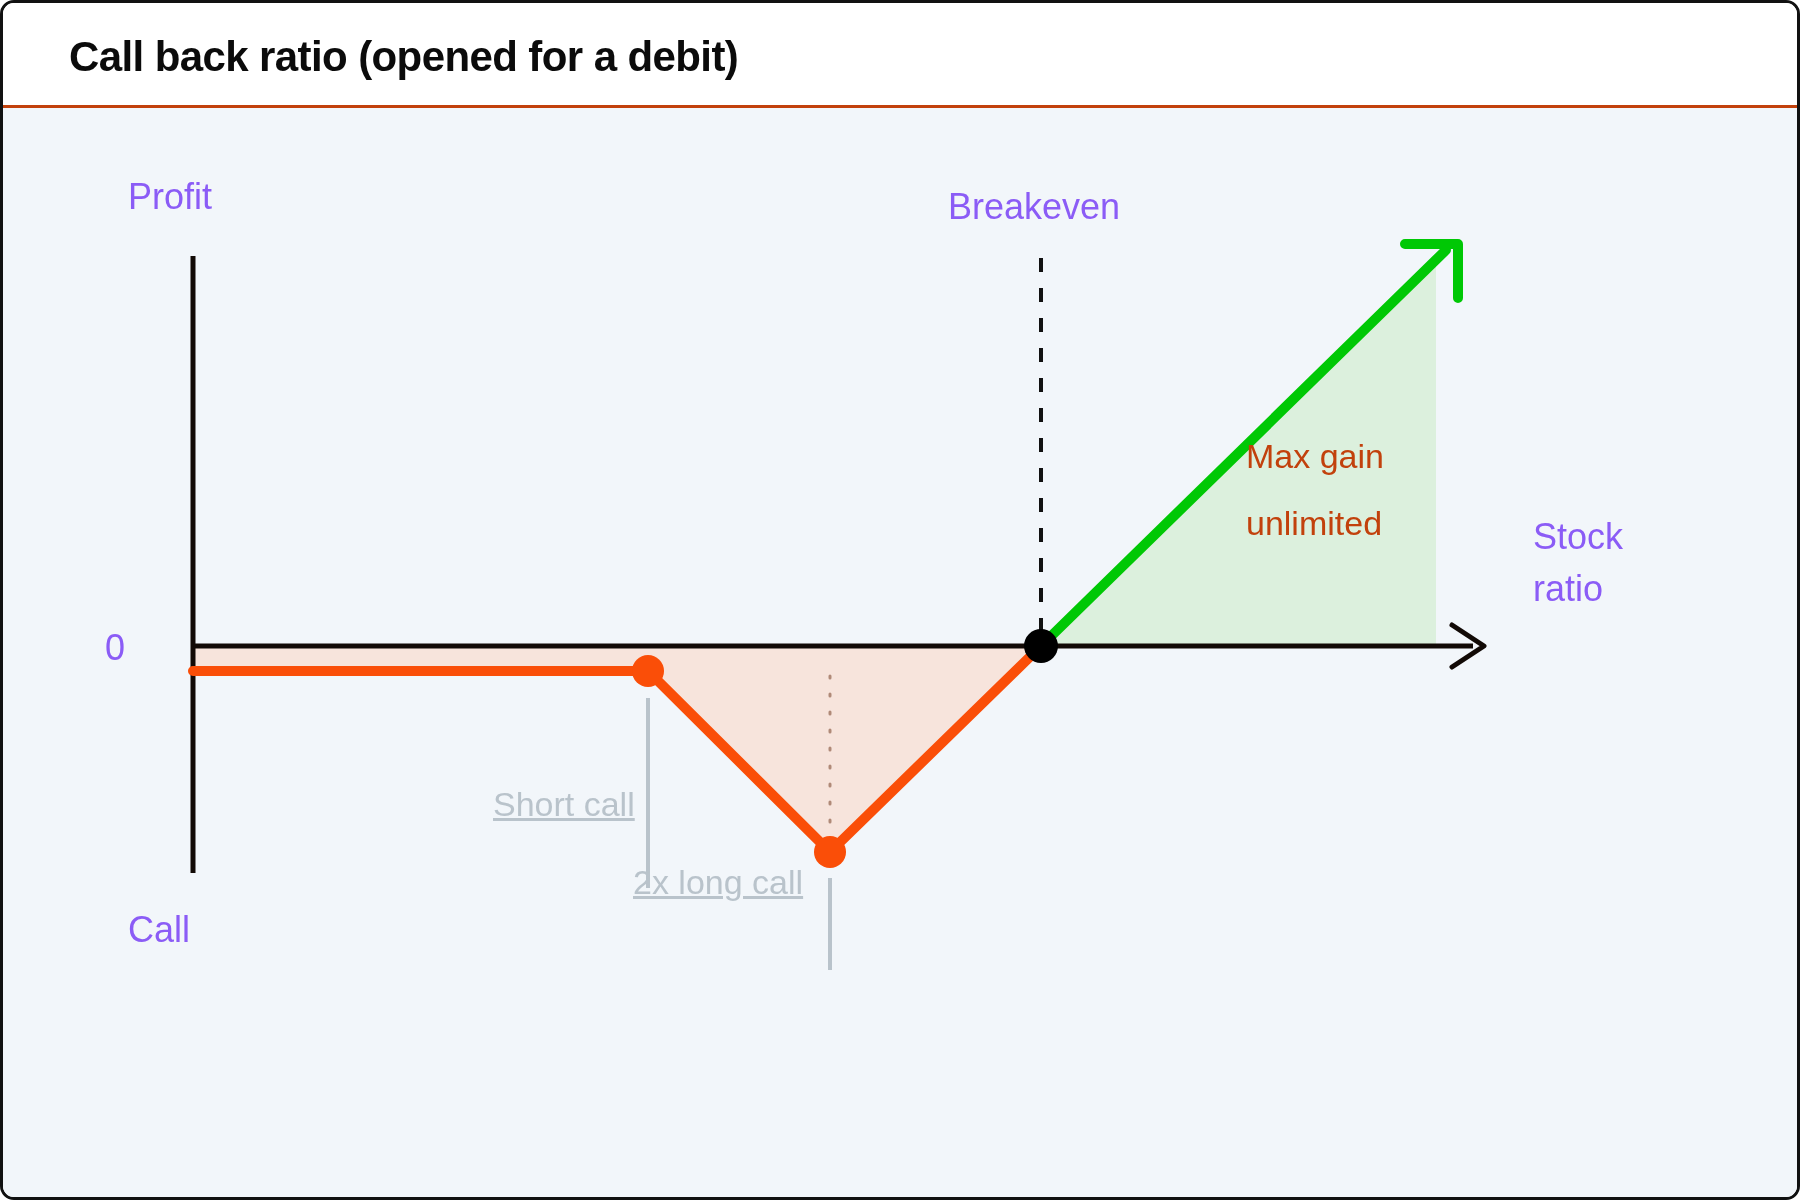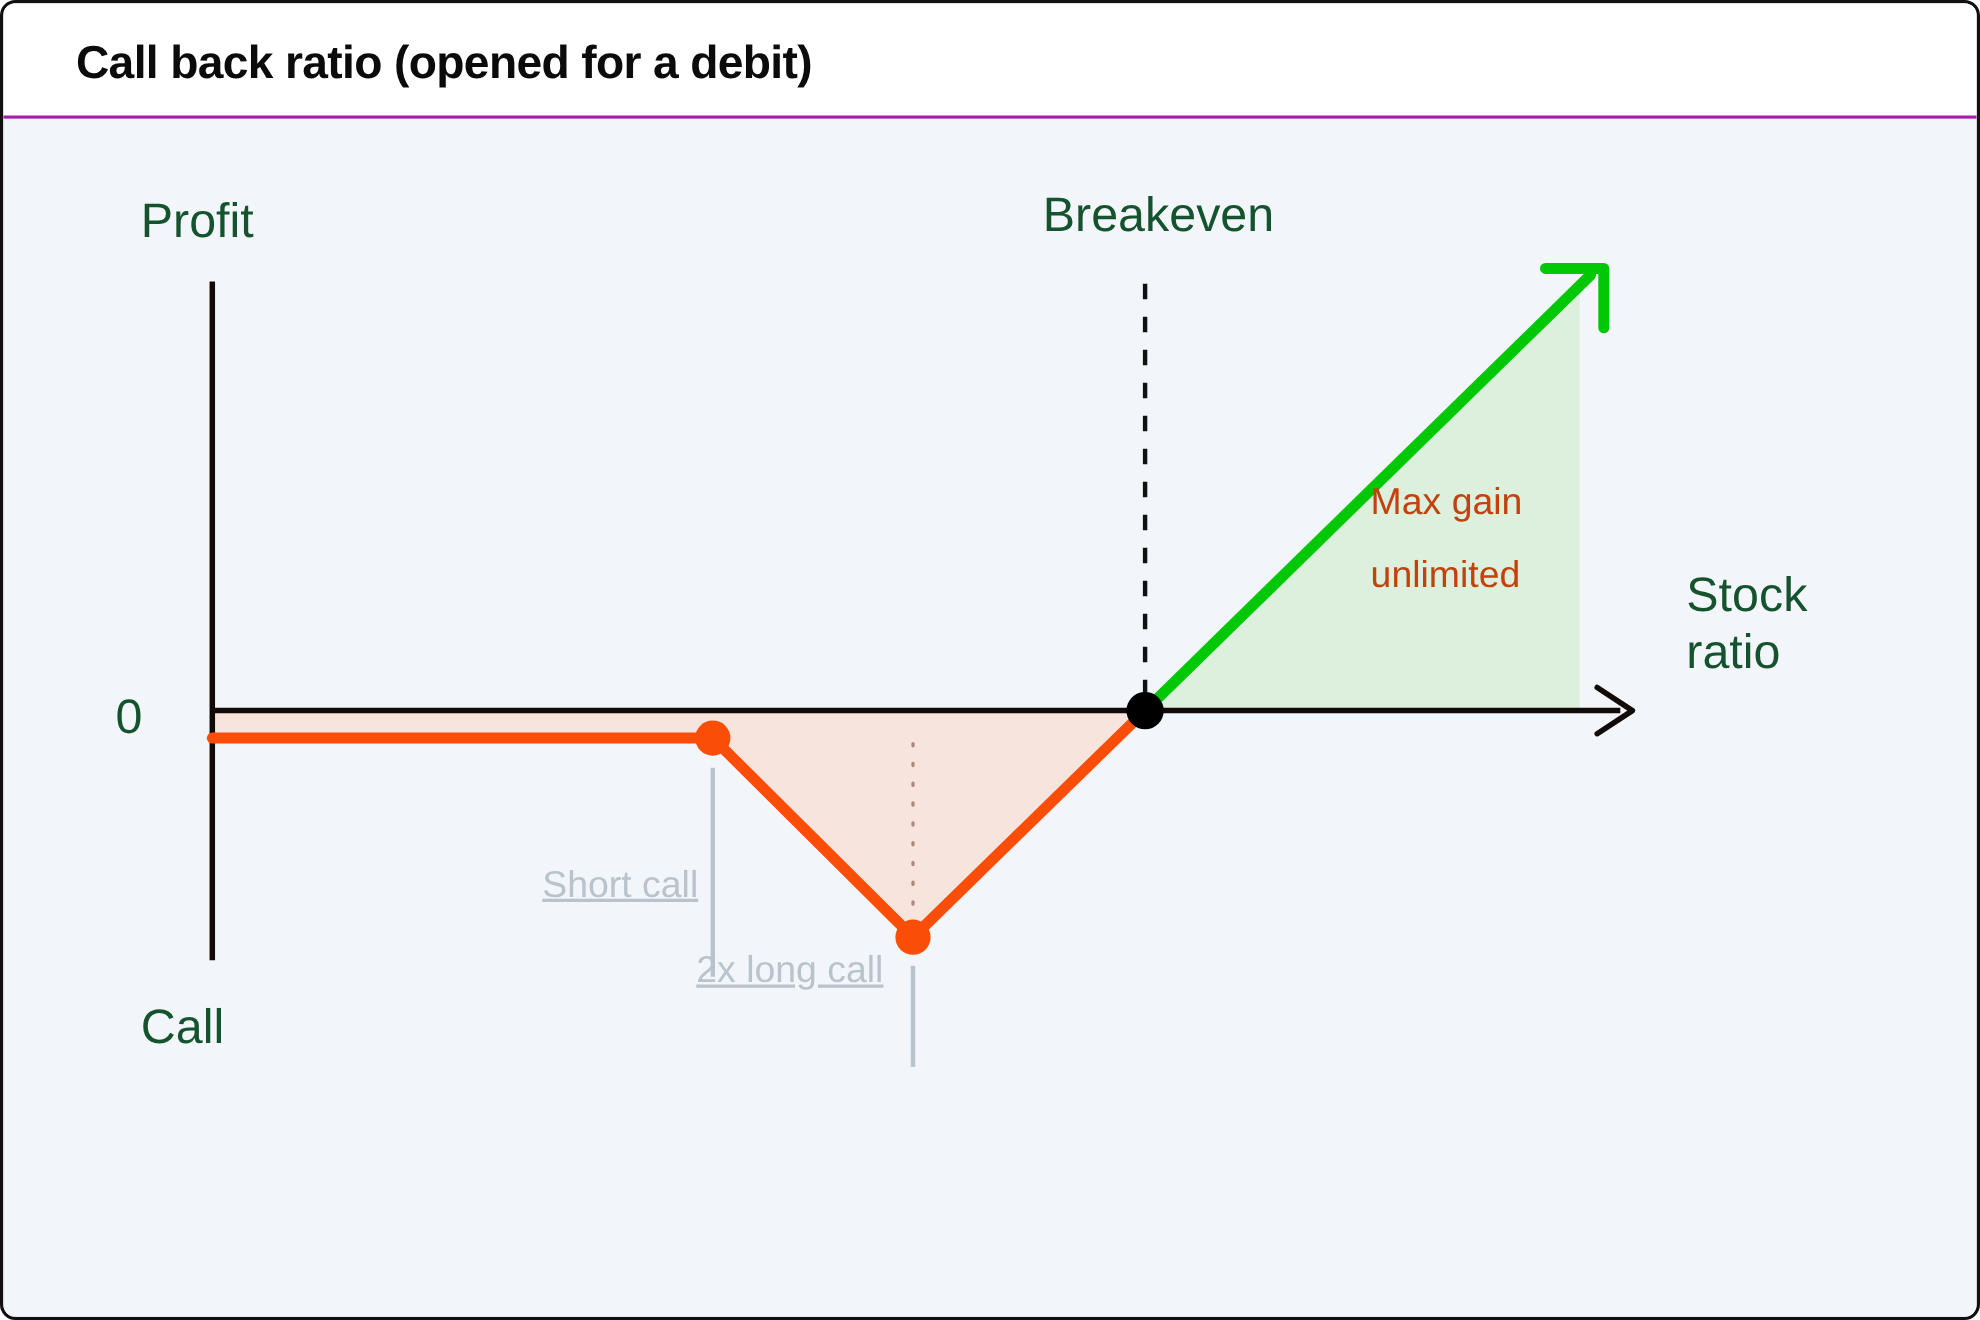--- a/index.html
+++ b/index.html
@@ -13,21 +13,21 @@
     position:absolute;left:0;top:0;width:1800px;height:1200px;
     box-sizing:border-box;
     border:3px solid #111111;
     border-radius:14px;
     background:#ffffff;
     overflow:hidden;
   }
   #header{
     position:absolute;left:0;top:0;width:100%;height:105px;
     background:#ffffff;
-    border-bottom:3px solid #a21caf;
+    border-bottom:3px solid #c2410c;
     box-sizing:border-box;
   }
   #title{
     position:absolute;left:66px;top:30px;
     font-size:42px;font-weight:bold;color:#0b0b0b;
     letter-spacing:-0.6px;
     white-space:nowrap;
   }
   #brand{
     position:absolute;right:42px;top:28px;
@@ -35,21 +35,21 @@
   }
   #brand-name{
     font-size:34px;color:#b4bec8;letter-spacing:0.2px;
   }
   #plot{
     position:absolute;left:0;top:105px;width:100%;height:1092px;
     background:#f2f6fa;
   }
   svg{display:block;}
   .lbl{position:absolute;white-space:nowrap;}
-  .lbl-dark{color:#14532d;font-size:44px;}
+  .lbl-dark{color:#8b5cf6;font-size:36px;}
   .lbl-grey{color:#b9c3cb;font-size:34px;text-decoration:underline;}
   .lbl-green{color:#c2410c;font-size:34px;line-height:46px;}
 </style>
 </head>
 <body>
 
 <div id="card">
 
   <div id="header">
     <div id="title">Call back ratio (opened for a debit)</div>
@@ -88,21 +88,21 @@
 
     <div class="lbl lbl-dark" style="left:125px;top:68px;">Profit</div>
 
     <div class="lbl lbl-dark" style="left:102px;top:519px;">0</div>
 
     <div class="lbl lbl-dark" style="left:125px;top:801px;">Call</div>
 
     <div class="lbl lbl-dark" style="left:1530px;top:408px;">Stock</div>
     <div class="lbl lbl-dark" style="left:1530px;top:460px;">ratio</div>
 
-    <div class="lbl lbl-dark" style="left:945px;top:63px;">Breakeven</div>
+    <div class="lbl lbl-dark" style="left:945px;top:78px;">Breakeven</div>
 
     <div class="lbl lbl-green" style="left:1243px;top:325px;">Max gain</div>
     <div class="lbl lbl-green" style="left:1243px;top:376px;margin-top:16px;">unlimited</div>
 
     <div class="lbl lbl-grey" style="left:490px;top:677px;">Short call</div>
 
     <div class="lbl lbl-grey" style="left:630px;top:755px;text-align:right;">2x long call</div>
 
   </div>
 </div>

